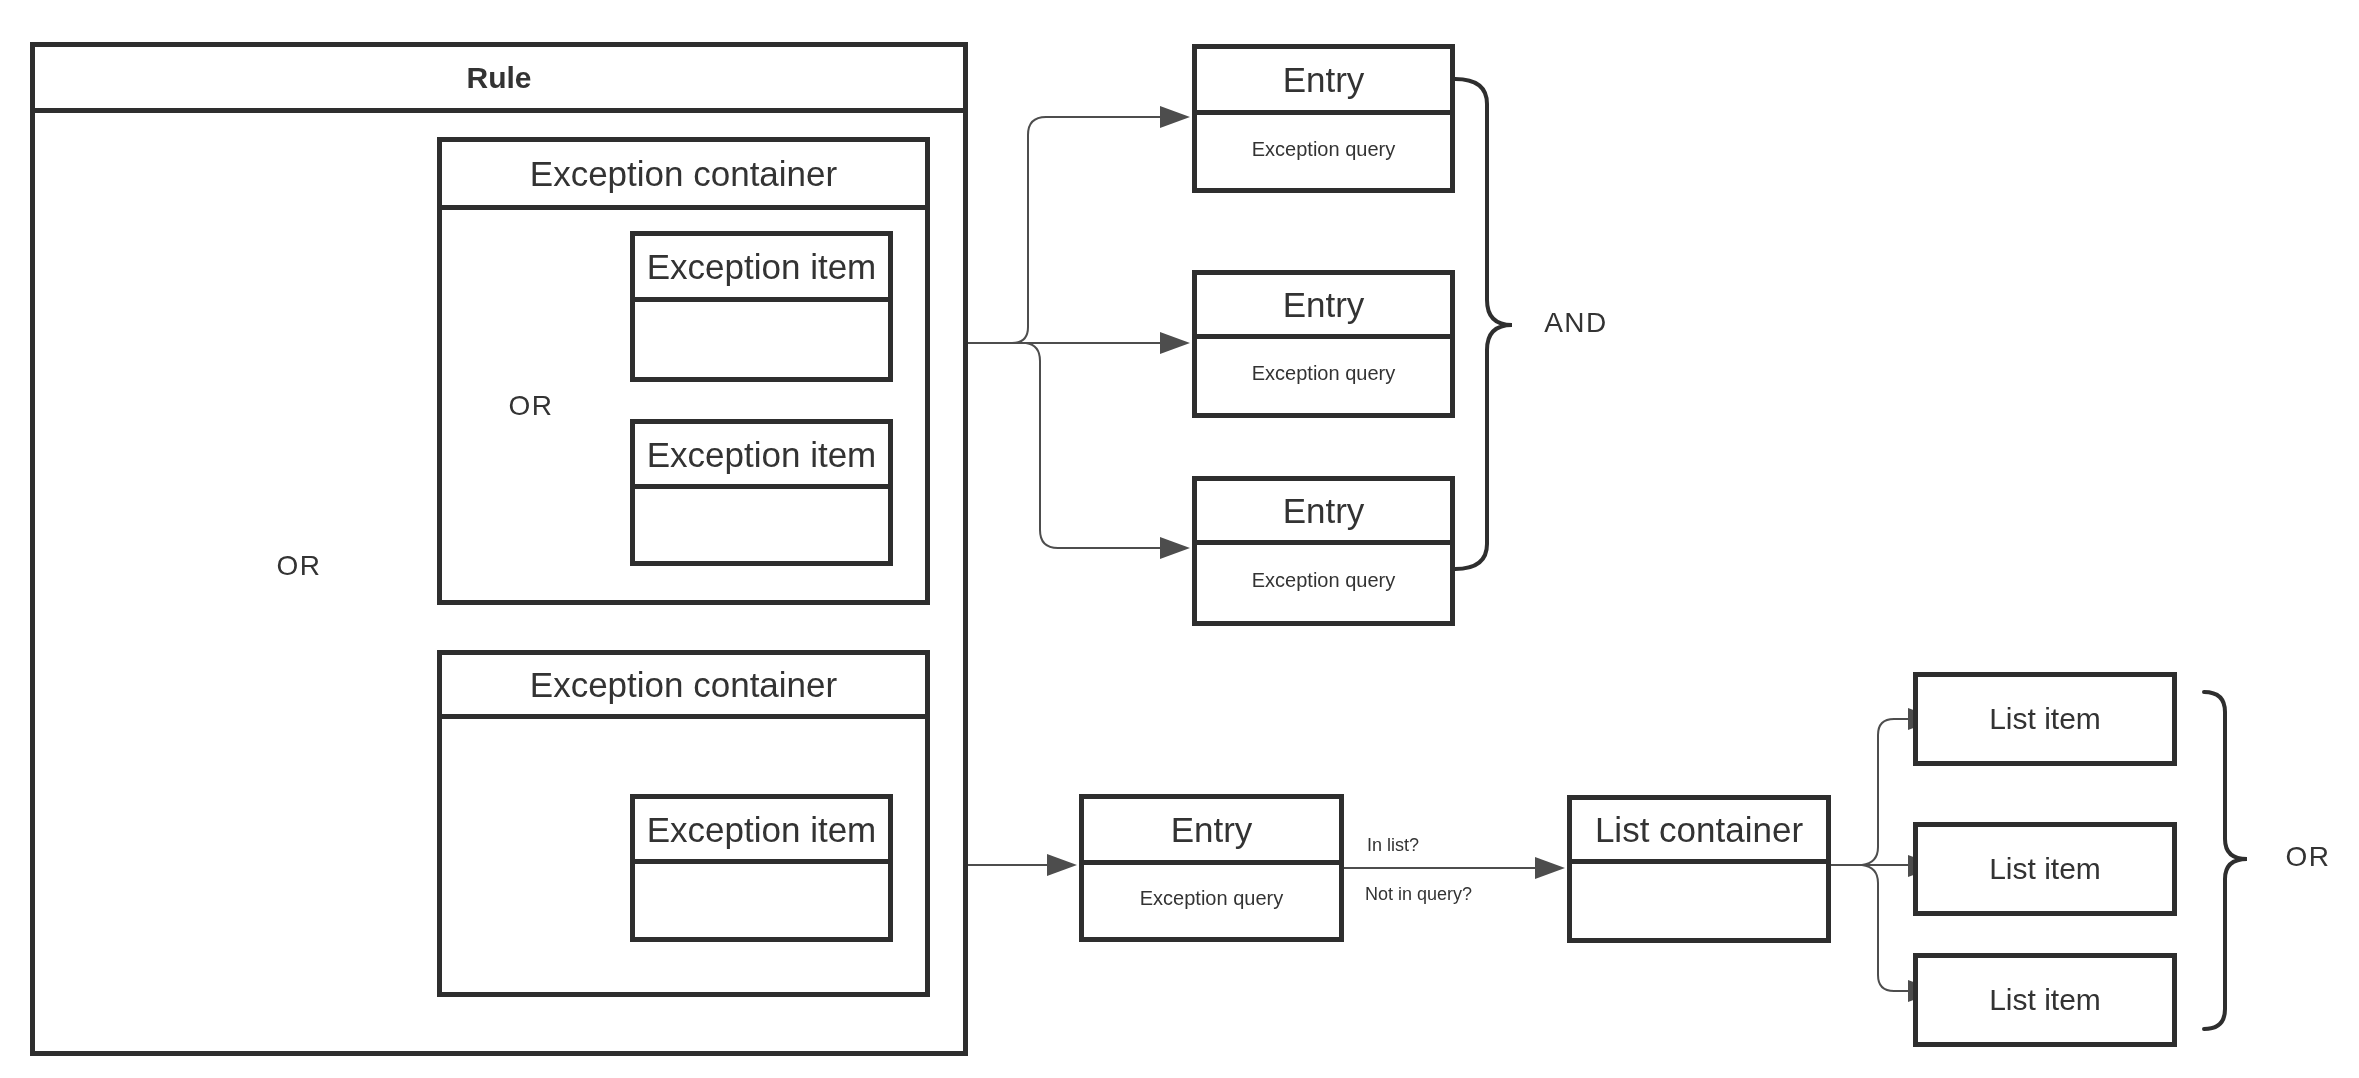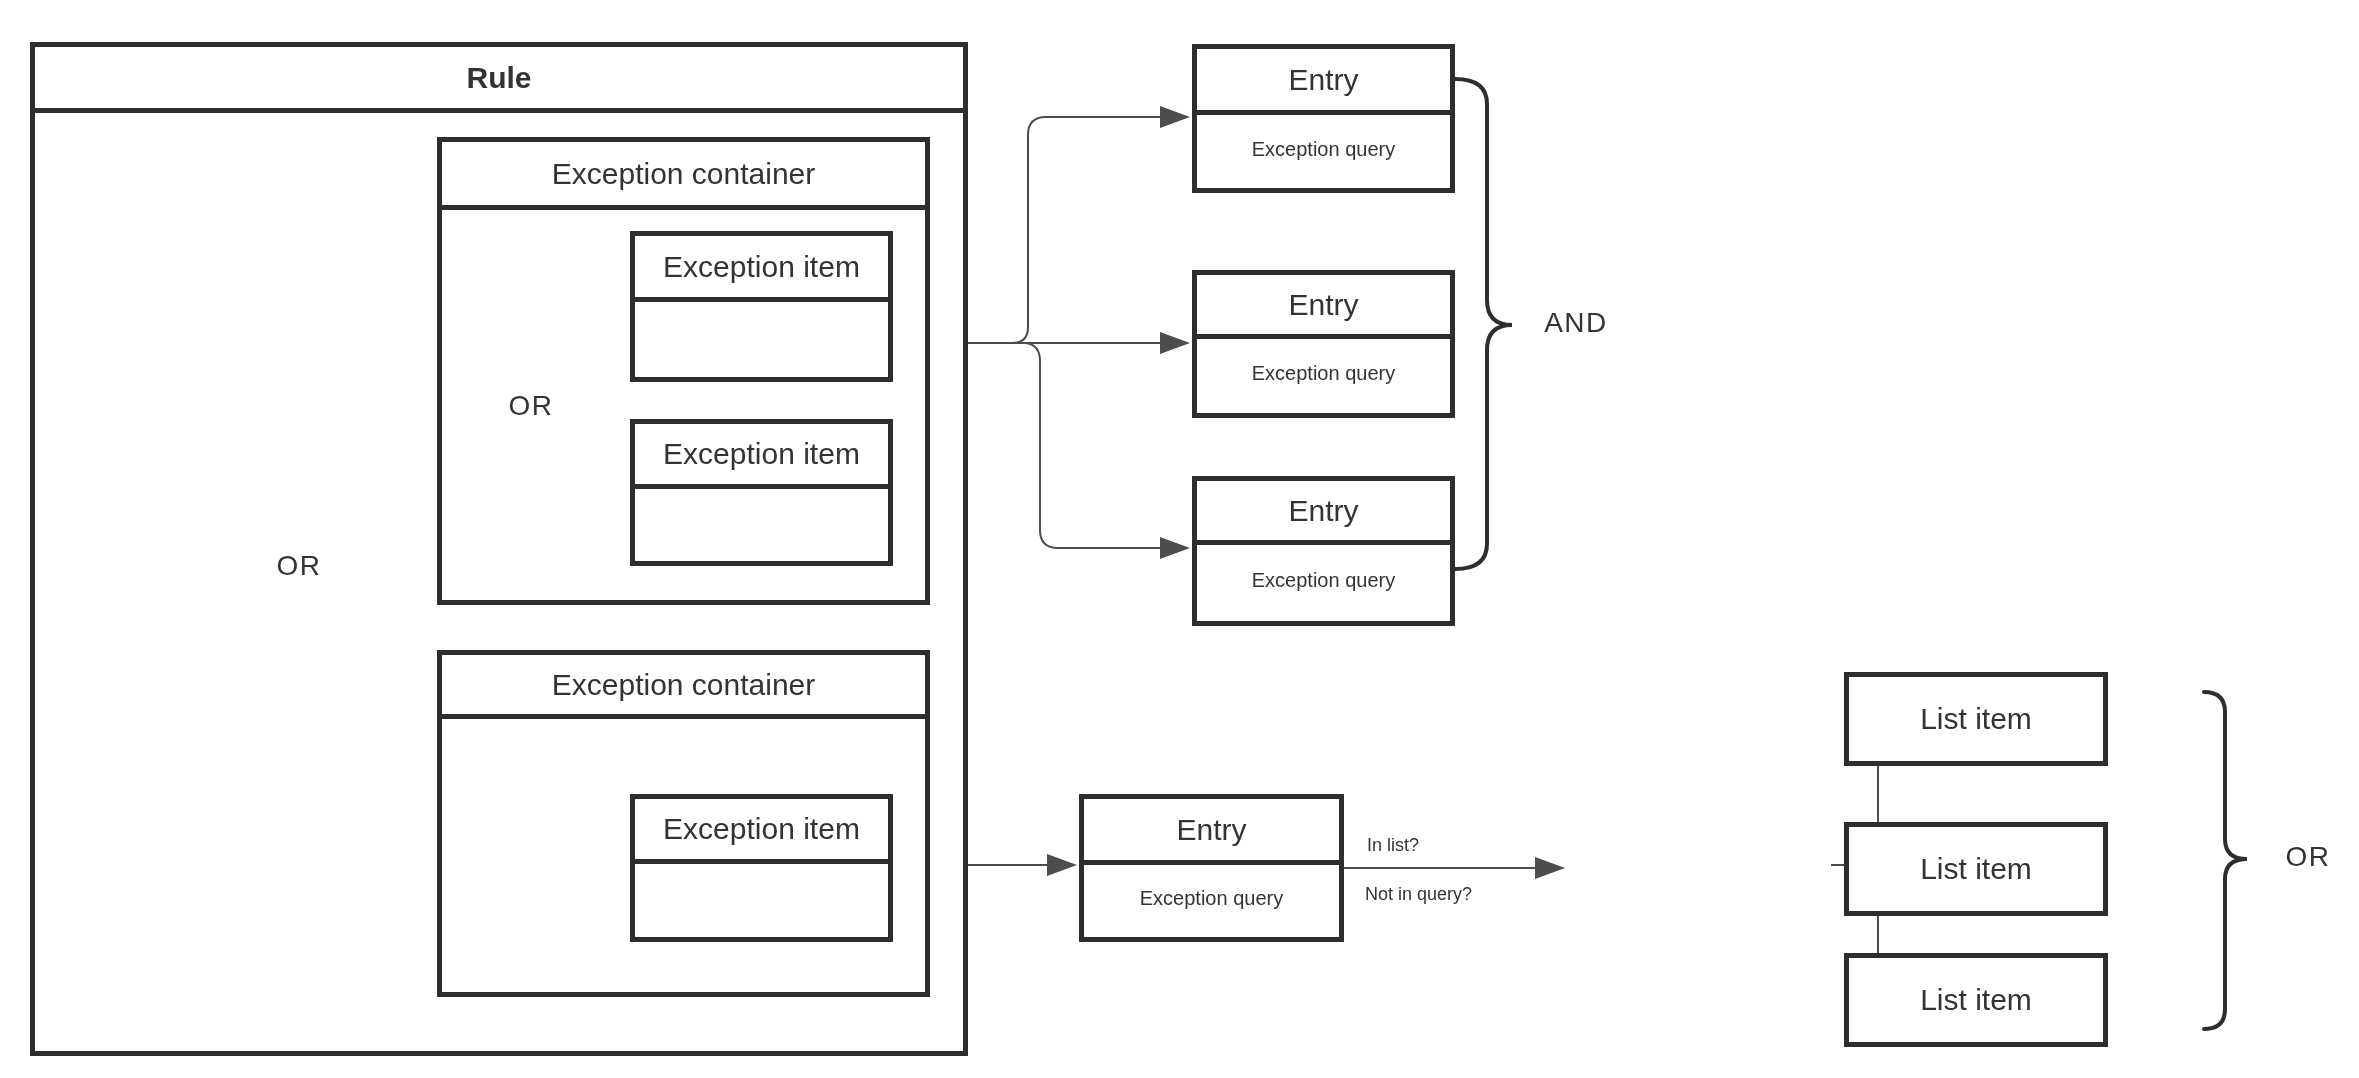--- a/index.html
+++ b/index.html
@@ -16,21 +16,21 @@
     margin-top:9px;
   }
   .wires{position:absolute;left:0;top:0;width:2359px;height:1078px;}
   .box{
     position:absolute;box-sizing:border-box;background:var(--bg);
     border:5px solid var(--border);
   }
   .box .title{
     box-sizing:border-box;display:flex;align-items:center;justify-content:center;
     border-bottom:5px solid var(--border);
-    font-size:30px;line-height:1;white-space:nowrap;color:var(--text);
+    font-size:35px;line-height:1;white-space:nowrap;color:var(--text);
   }
   .box .body{
     display:flex;align-items:center;justify-content:center;
     font-size:20px;color:var(--text);white-space:nowrap;
   }
   .bold{font-weight:bold;}
   .op-label{
     position:absolute;transform:translate(-50%,-50%);
     font-size:28px;letter-spacing:1.5px;color:var(--text);white-space:nowrap;
   }
@@ -58,21 +58,21 @@
   .entry2 .title{height:64px;}
   .entry2 .body{height:69px;}
   .entry3{left:1192px;top:467px;width:263px;height:150px;}
   .entry3 .title{height:64px;}
   .entry3 .body{height:71px;}
   .entryB{left:1079px;top:785px;width:265px;height:148px;}
   .entryB .title{height:66px;}
   .entryB .body{height:67px;}
   .listc{left:1567px;top:786px;width:264px;height:148px;}
   .listc .title{height:64px;}
-  .litem{left:1844px;width:264px;height:94px;display:flex;align-items:center;justify-content:center;font-size:30px;white-space:nowrap;}
+  .litem{left:1913px;width:264px;height:94px;display:flex;align-items:center;justify-content:center;font-size:30px;white-space:nowrap;}
   .litem1{top:663px;}
   .litem2{top:813px;}
   .litem3{top:944px;}
   .lbl-or-outer{left:299px;top:557px;}
   .lbl-or-inner{left:531px;top:397px;}
   .lbl-and{left:1576px;top:314px;}
   .lbl-or-list{left:2308px;top:848px;}
   .lbl-inlist{left:1367px;top:836px;}
   .lbl-notinlist{left:1365px;top:885px;}
 </style>
@@ -142,20 +142,23 @@
   <div class="box entry3">
     <div class="title">Entry</div>
     <div class="body">Exception query</div>
   </div>
 
   <div class="box entryB">
     <div class="title">Entry</div>
     <div class="body">Exception query</div>
   </div>
 
+  <div class="box listc">
+    <div class="title">List container</div>
+  </div>
 
   <div class="box litem litem1">List item</div>
   <div class="box litem litem2">List item</div>
   <div class="box litem litem3">List item</div>
 
   <div class="op-label lbl-or-outer">OR</div>
   <div class="op-label lbl-or-inner">OR</div>
   <div class="op-label lbl-and">AND</div>
   <div class="op-label lbl-or-list">OR</div>
 

